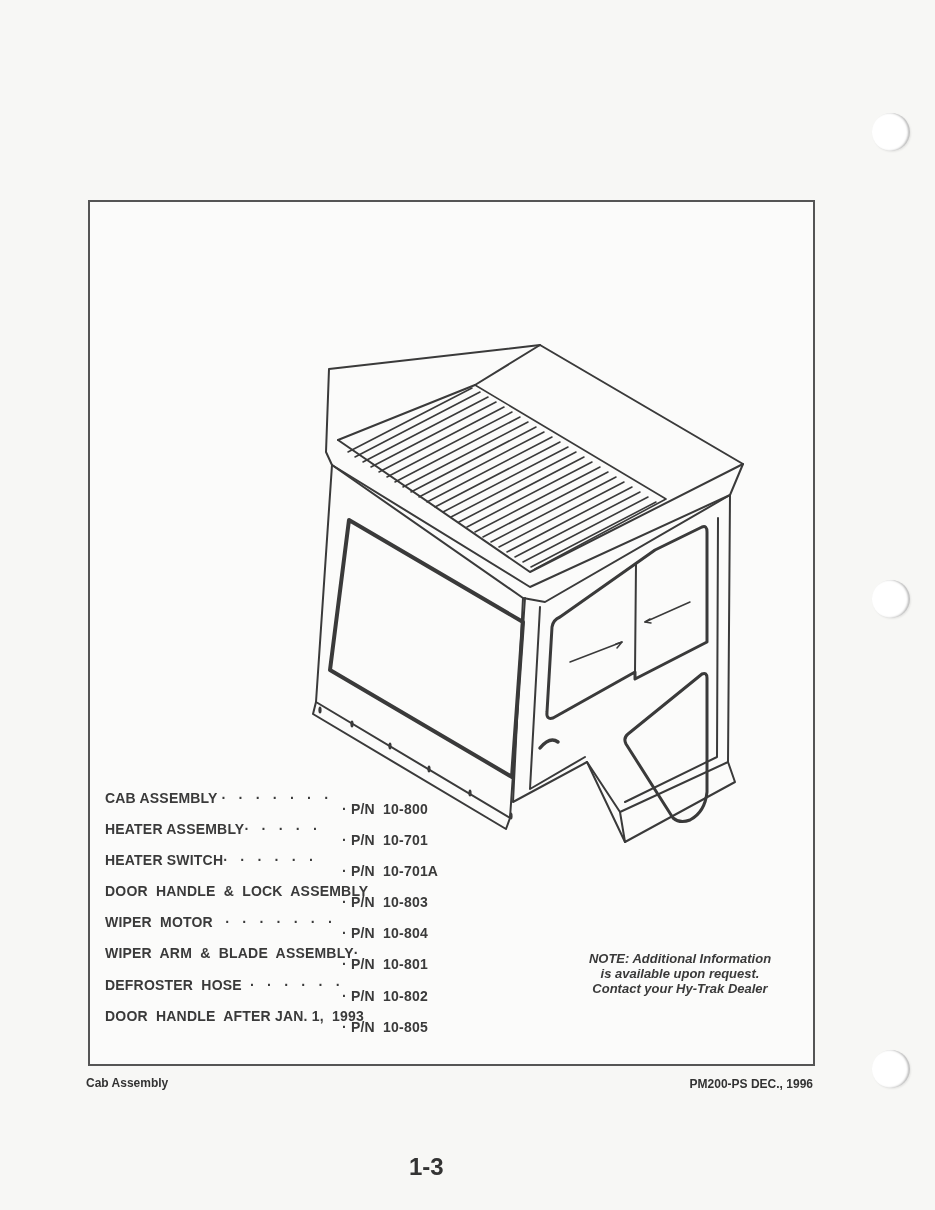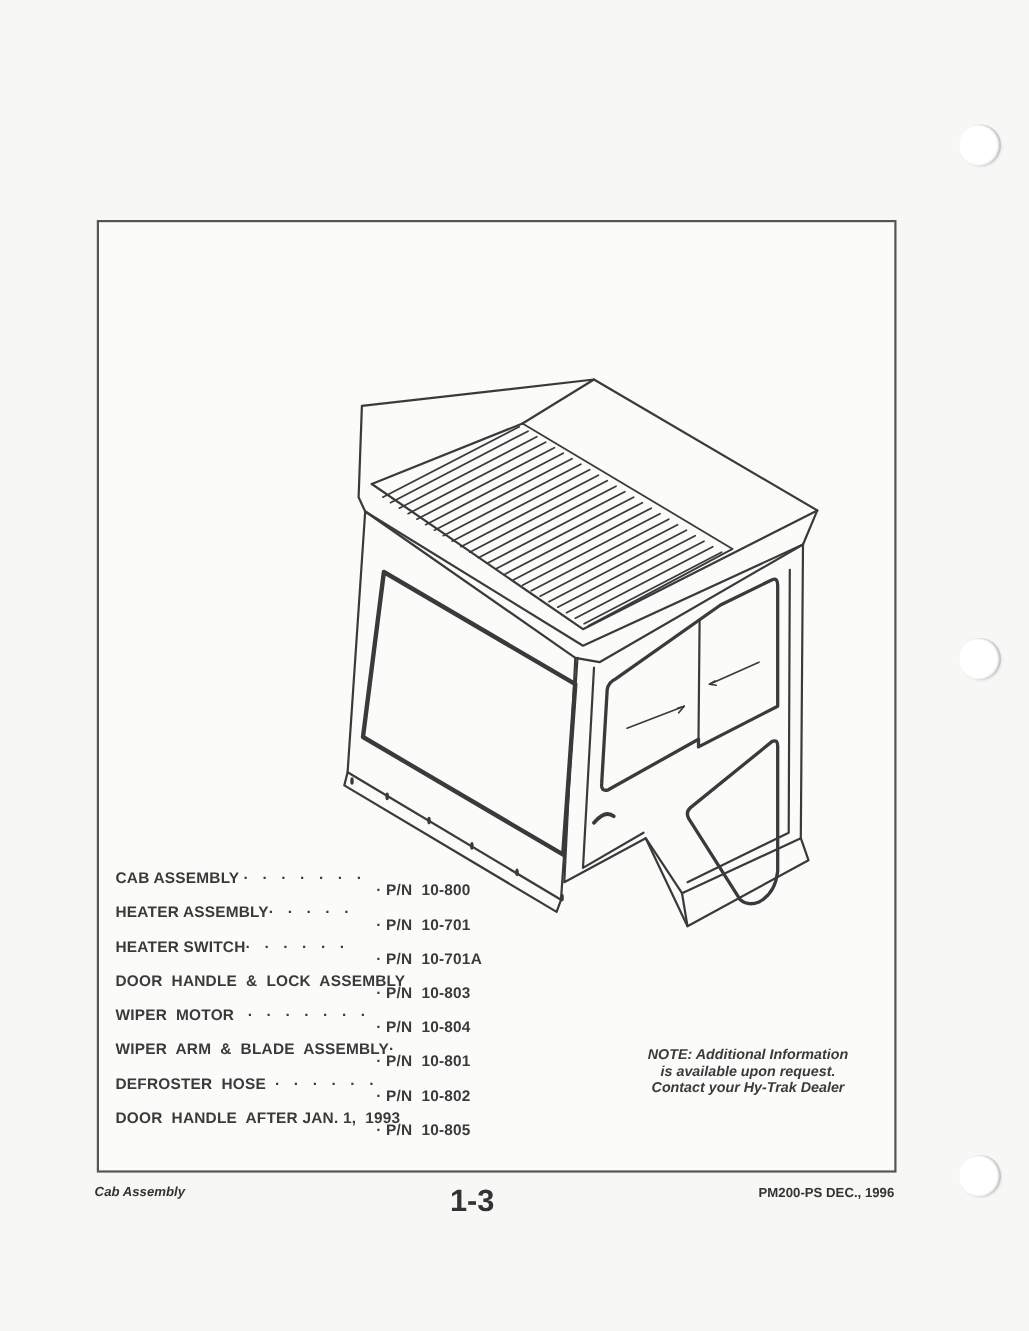--- a/index.html
+++ b/index.html
@@ -28,29 +28,29 @@
     }
     .part-name { position: absolute; left: 0; top: 0; white-space: pre; }
     .part-pn { position: absolute; left: 237px; top: 0; white-space: pre; margin-top: 11px; }
     .note {
       position: absolute; left: 480px; top: 749px; width: 220px;
       text-align: center; font-style: italic; font-weight: bold;
       font-size: 13px; line-height: 15px; color: #3a3a3a;
     }
     .footer-left {
       position: absolute; left: 86px; top: 1076px;
-      font-size: 12px; font-weight: bold; color: #333; font-style: italic;
+      font-size: 12px; font-weight: bold; color: #333;
     }
     .footer-right {
       position: absolute; right: 122px; top: 1077px;
       font-size: 12px; font-weight: bold; color: #333;
     }
     .page-number {
-      position: absolute; left: 409px; top: 1076px;
-      font-size: 28px; font-weight: bold; color: #333;
+      position: absolute; left: 409px; top: 1153px;
+      font-size: 24px; font-weight: bold; color: #333;
     }
   </style>
 </head>
 <body>
 
 <div class="binder-hole" style="left:872px; top:113px;"></div>
 <div class="binder-hole" style="left:872px; top:580px;"></div>
 <div class="binder-hole" style="left:872px; top:1050px;"></div>
 
 <div class="frame">

